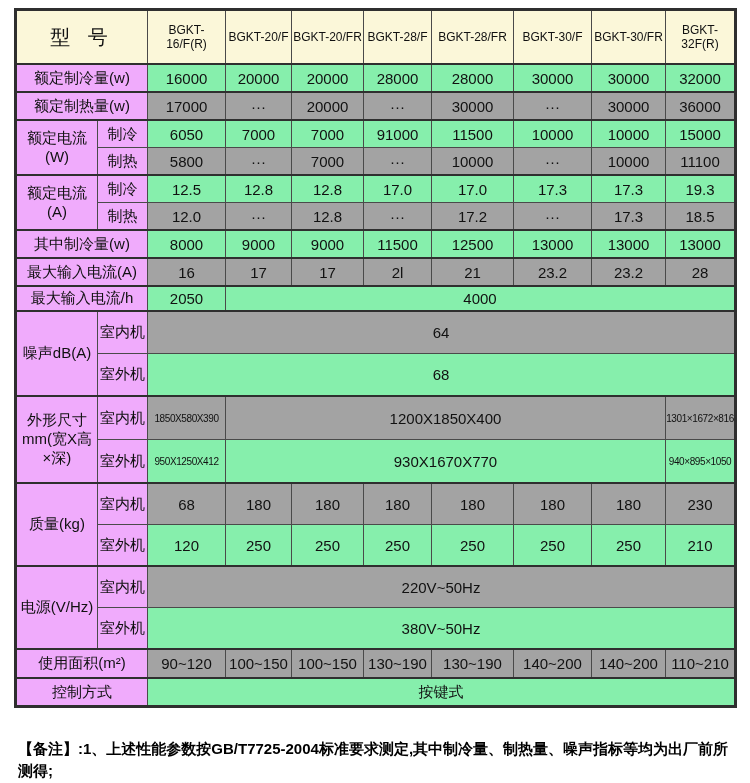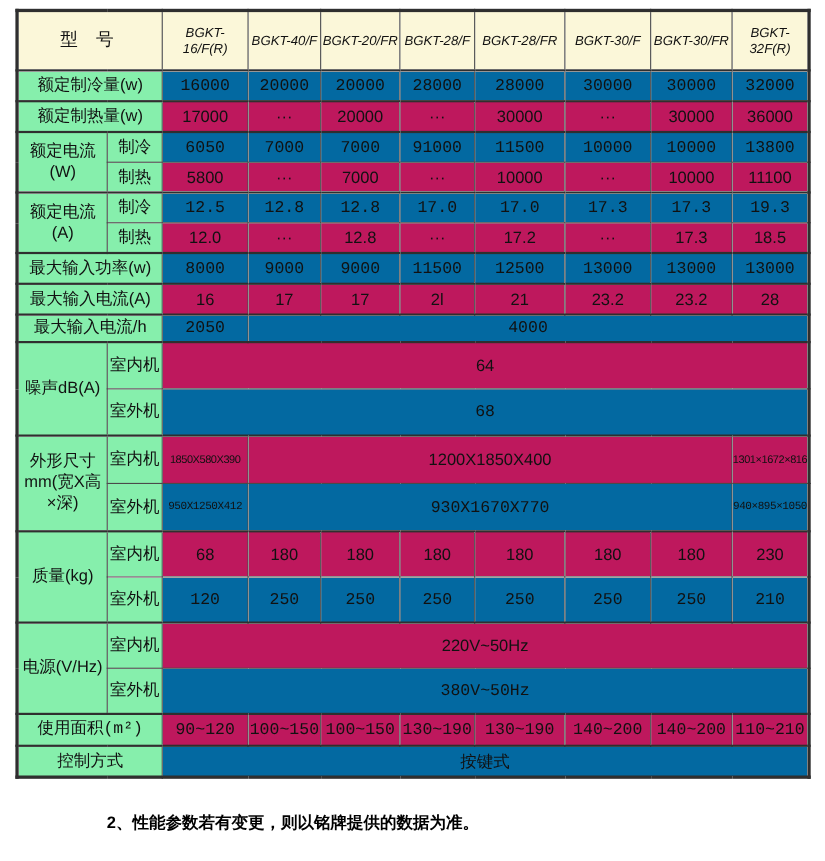--- a/index.html
+++ b/index.html
@@ -12,34 +12,34 @@
   table.spec{
     border-collapse:collapse;table-layout:fixed;width:722px;
     border:3px solid #2f2f2f;
   }
   td{
     border:1px solid #4a4a4a;
     text-align:center;vertical-align:middle;
     font-size:15px;padding:0 1px;overflow:hidden;
     background:#ffffff;
   }
-  td.lbl{background:#86efac;white-space:pre-line;line-height:1.25;}
-  tr.g td.d{background:#0369a1;font-family:Liberation Mono, monospace;}
-  tr.w td.d{background:#be185d;}
+  td.lbl{background:#f0abfc;white-space:pre-line;line-height:1.25;}
+  tr.g td.d{background:#86efac;}
+  tr.w td.d{background:#a3a3a3;}
   tr.sep td{border-top:2px solid #2f2f2f;}
-  td.mh{font-size:12px;background:#fbf7d9;font-style:italic;}
-  td.mh0{font-size:16px;letter-spacing:6px;background:#fbf7d9;}
+  td.mh{font-size:12px;background:#fbf7d9;}
+  td.mh0{font-size:20px;letter-spacing:6px;background:#fbf7d9;}
   td.small{font-size:10px;letter-spacing:-0.4px;padding:0;}
   tr.h54 td{height:52px;}
   tr.h27 td{height:26px;}
   tr.h24 td{height:23px;}
   tr.h42 td{height:41px;}
   tr.h43 td{height:42px;margin-left:11px;}
   tr.h41 td{height:40px;}
-  tr.h28 td{height:27px;font-family:Liberation Mono, monospace;}
+  tr.h28 td{height:27px;}
   .notes{
     margin-top:30px;padding-left:4px;
     font-size:15px;font-weight:bold;line-height:1.45;color:#000;
   }
   .notes .l2{padding-left:79px;}
 </style>
 </head>
 <body>
 
 <div class="wrap">
@@ -54,21 +54,21 @@
       <col style="width:82px">
         <col style="width:78px">
         <col style="width:74px">
         <col style="width:70px">
     </colgroup>
 
     <tbody>
         <tr class="sep h54">
       <td class="lbl mh0" colspan="2">型  号</td>
       <td class="mh">BGKT-16/F(R)</td>
-      <td class="mh">BGKT-40/F</td>
+      <td class="mh">BGKT-20/F</td>
       <td class="mh">BGKT-20/FR</td>
       <td class="mh">BGKT-28/F</td>
       <td class="mh">BGKT-28/FR</td>
       <td class="mh">BGKT-30/F</td>
       <td class="mh">BGKT-30/FR</td>
       <td class="mh">BGKT-32F(R)</td>
     </tr>
 
     <tr class="sep h27 g">
       <td class="lbl" colspan="2">额定制冷量(w)</td>
@@ -98,21 +98,21 @@
       <td class="lbl" rowspan="2">额定电流
 (W)</td>
       <td class="lbl">制冷</td>
       <td class="d">6050</td>
       <td class="d">7000</td>
       <td class="d">7000</td>
       <td class="d">91000</td>
       <td class="d">11500</td>
       <td class="d">10000</td>
       <td class="d">10000</td>
-      <td class="d">13800</td>
+      <td class="d">15000</td>
     </tr>
 
     <tr class="h27 w">
       <td class="lbl">制热</td>
       <td class="d">5800</td>
       <td class="d">···</td>
       <td class="d">7000</td>
       <td class="d">···</td>
       <td class="d">10000</td>
       <td class="d">···</td>
@@ -139,21 +139,21 @@
       <td class="d">···</td>
       <td class="d">12.8</td>
       <td class="d">···</td>
       <td class="d">17.2</td>
       <td class="d">···</td>
       <td class="d">17.3</td>
       <td class="d">18.5</td>
     </tr>
 
     <tr class="sep h27 g">
-      <td class="lbl" colspan="2">最大输入功率(w)</td>
+      <td class="lbl" colspan="2">其中制冷量(w)</td>
       <td class="d">8000</td>
       <td class="d">9000</td>
       <td class="d">9000</td>
       <td class="d">11500</td>
       <td class="d">12500</td>
       <td class="d">13000</td>
       <td class="d">13000</td>
       <td class="d">13000</td>
     </tr>
 
@@ -252,15 +252,16 @@
     </tr>
 
     <tr class="sep h27 g">
       <td class="lbl" colspan="2">控制方式</td>
       <td class="d" colspan="8">按键式</td>
     </tr>
   </tbody>
     </table>
 
   <div class="notes">
+    <div class="l1">【备注】:1、上述性能参数按GB/T7725-2004标准要求测定,其中制冷量、制热量、噪声指标等均为出厂前所测得;</div>
     <div class="l2">2、性能参数若有变更，则以铭牌提供的数据为准。</div>
   </div>
 </div>
 
 </body></html>

